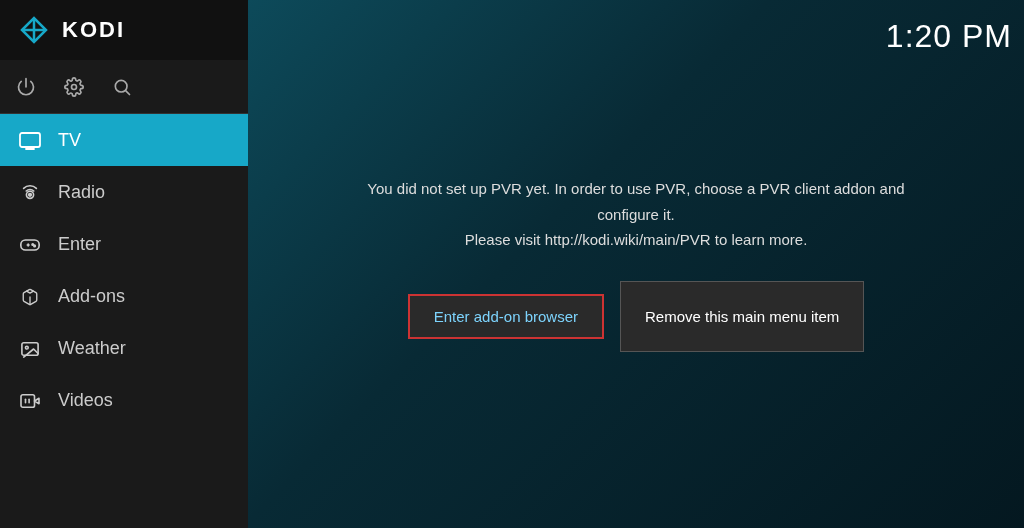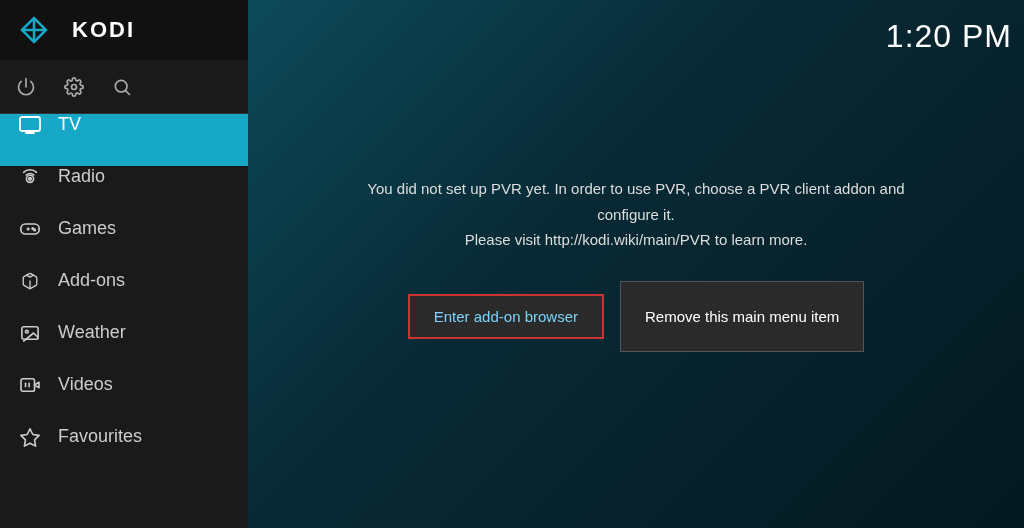--- a/index.html
+++ b/index.html
@@ -22,21 +22,21 @@
       flex-direction: column;
       position: relative;
       z-index: 2;
     }
 
     .sidebar-header {
       height: 60px;
       display: flex;
       align-items: center;
       padding: 0 16px;
-      gap: 20px;
+      gap: 10px;
       background: #111;
     }
 
     .kodi-logo {
       width: 36px;
       height: 36px;
     }
 
     .kodi-title {
       color: #fff;
@@ -66,21 +66,21 @@
 
     .sidebar-nav {
       flex: 1;
       display: flex;
       flex-direction: column;
     }
 
     .nav-item {
       height: 52px;
       display: flex;
-      align-items: flex-start;
+      align-items: center;
       padding: 0 16px;
       gap: 14px;
       cursor: pointer;
       color: #ccc;
       font-size: 18px;
       font-weight: 400;
     }
 
     .nav-item.active {
       background: #17a8c8;
@@ -226,21 +226,21 @@
     <div class="nav-item">
       <span class="nav-icon">
         <svg width="22" height="16" viewBox="0 0 24 17" fill="none" stroke="currentColor" stroke-width="1.8" stroke-linecap="round" stroke-linejoin="round">
           <rect x="2" y="3" width="20" height="11" rx="5"></rect>
           <line x1="9" y1="8.5" x2="11" y2="8.5"></line>
           <line x1="10" y1="7.5" x2="10" y2="9.5"></line>
           <circle cx="15" cy="8" r="0.8" fill="currentColor"></circle>
           <circle cx="17" cy="9.5" r="0.8" fill="currentColor"></circle>
         </svg>
       </span>
-      <span class="nav-label">Games</span>
+      <span class="nav-label">Enter</span>
     </div>
 
     <div class="nav-item">
       <span class="nav-icon">
         <svg width="22" height="18" viewBox="0 0 24 24" fill="none" stroke="currentColor" stroke-width="1.8" stroke-linecap="round" stroke-linejoin="round">
           <path d="M21 16V8a2 2 0 0 0-1-1.73l-7-4a2 2 0 0 0-2 0l-7 4A2 2 0 0 0 3 8v8a2 2 0 0 0 1 1.73l7 4a2 2 0 0 0 2 0l7-4A2 2 0 0 0 21 16z"></path>
           <polyline points="7.5,4.21 12,6.81 16.5,4.21"></polyline>
           <line x1="12" y1="22.08" x2="12" y2="12"></line>
         </svg>
       </span>
@@ -263,28 +263,20 @@
         <svg width="22" height="18" viewBox="0 0 24 20" fill="none" stroke="currentColor" stroke-width="1.8" stroke-linecap="round" stroke-linejoin="round">
           <rect x="2" y="3" width="15" height="14" rx="2"></rect>
           <polygon points="22,7 17,10 22,13"></polygon>
           <line x1="7" y1="8" x2="7" y2="12"></line>
           <line x1="11" y1="8" x2="11" y2="12"></line>
         </svg>
       </span>
       <span class="nav-label">Videos</span>
     </div>
 
-    <div class="nav-item">
-      <span class="nav-icon">
-        <svg width="22" height="20" viewBox="0 0 24 22" fill="none" stroke="currentColor" stroke-width="1.8" stroke-linecap="round" stroke-linejoin="round">
-          <polygon points="12,2 15.09,8.26 22,9.27 17,14.14 18.18,21.02 12,17.77 5.82,21.02 7,14.14 2,9.27 8.91,8.26"></polygon>
-        </svg>
-      </span>
-      <span class="nav-label">Favourites</span>
-    </div>
 
 
   </nav>
 </aside>
 
 <main class="main-content">
   <div class="clock">1:20 PM</div>
 
   <div class="pvr-dialog">
     <p class="pvr-message">

